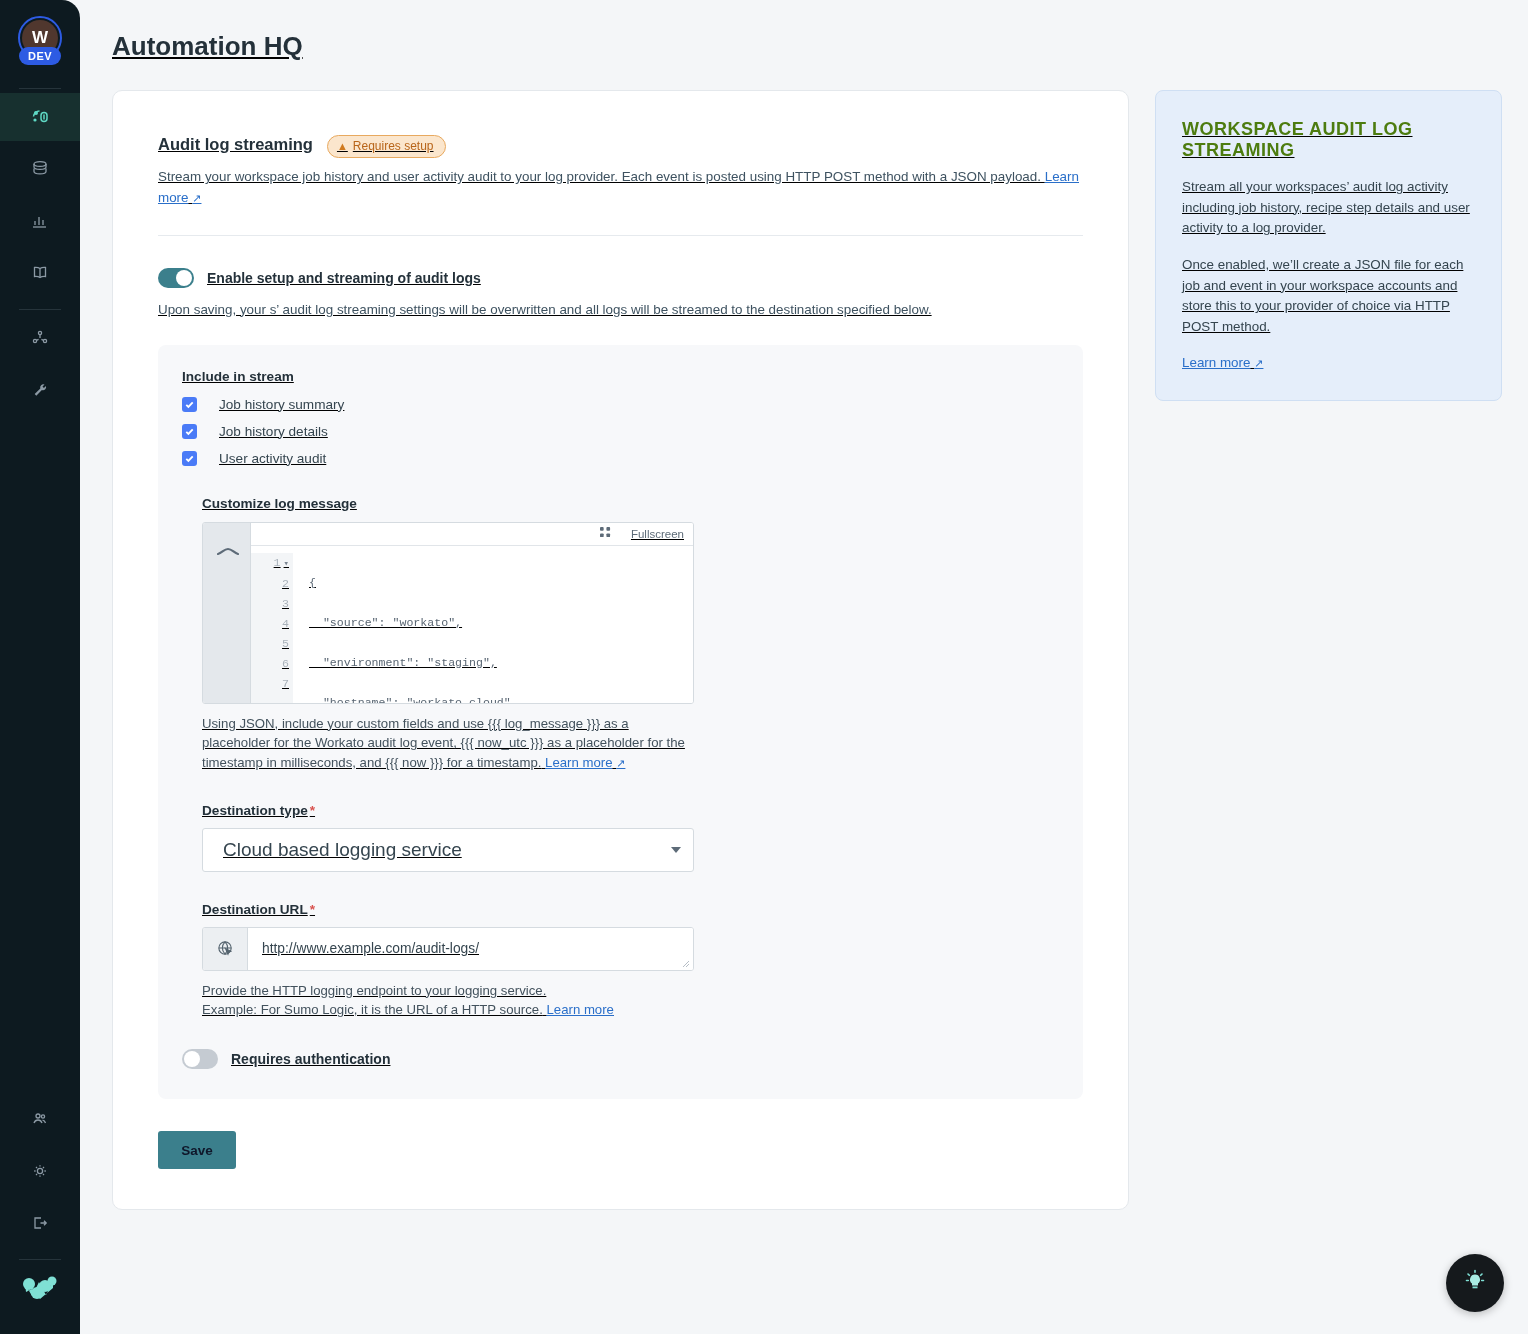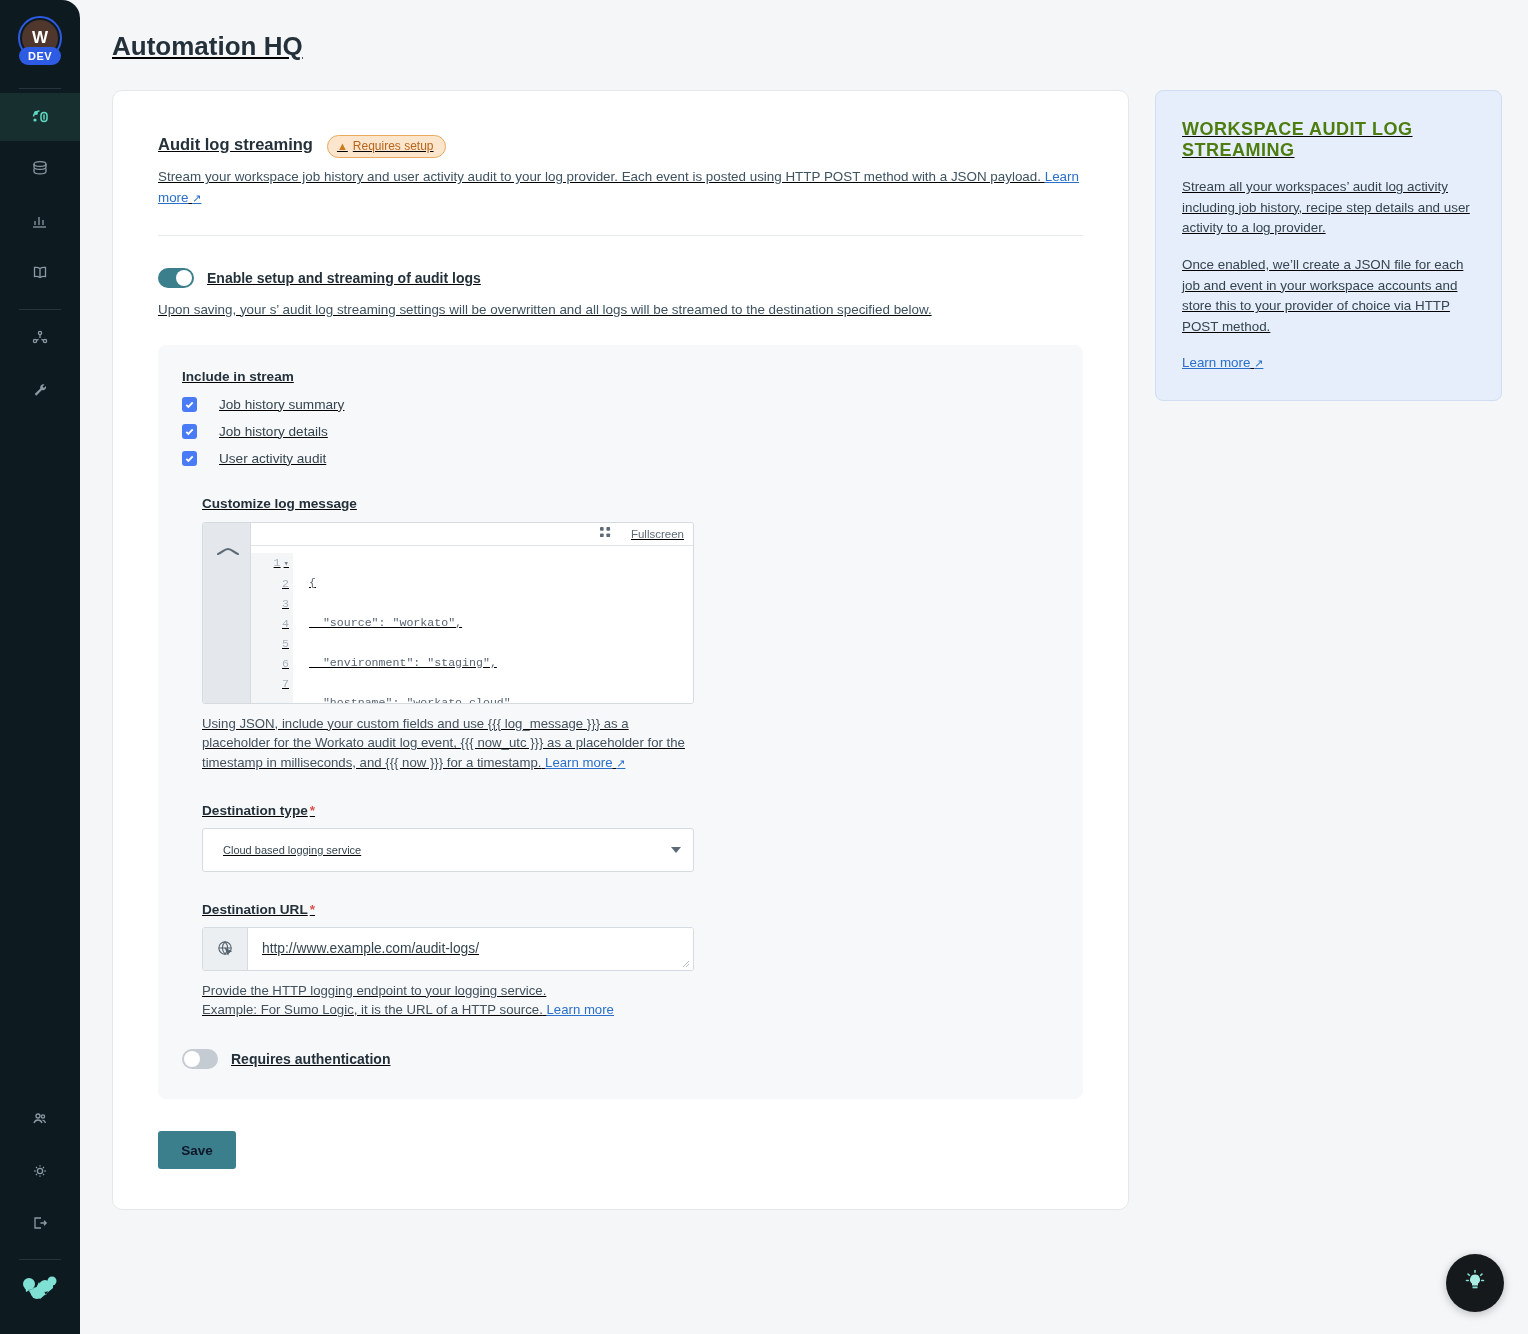--- a/index.html
+++ b/index.html
@@ -175,21 +175,21 @@
 
   .helper {
     margin-top: 10px; font-size: 13.2px; color: #43525d; line-height: 1.5;
     width: 495px;
   }
   .group { margin-top: 30px; padding-left: 20px; }
   .select {
     margin-top: 10px; width: 492px; height: 44px;
     background: #fff; border: 1px solid #d5dbe0; border-radius: 3px;
     display: flex; align-items: center; justify-content: space-between;
-    padding: 0 12px 0 20px; font-size: 11px; color: #35454f; cursor: pointer;
+    padding: 0 12px 0 20px; font-size: 19px; color: #35454f; cursor: pointer;
   }
   .caret {
     width: 0; height: 0; border-left: 5px solid transparent;
     border-right: 5px solid transparent; border-top: 6px solid #5d6b78;
   }
   .url-wrap {
     margin-top: 10px; width: 492px; height: 44px;
     display: flex; border: 1px solid #d5dbe0; border-radius: 3px; background: #fff;
     overflow: hidden;
   }

